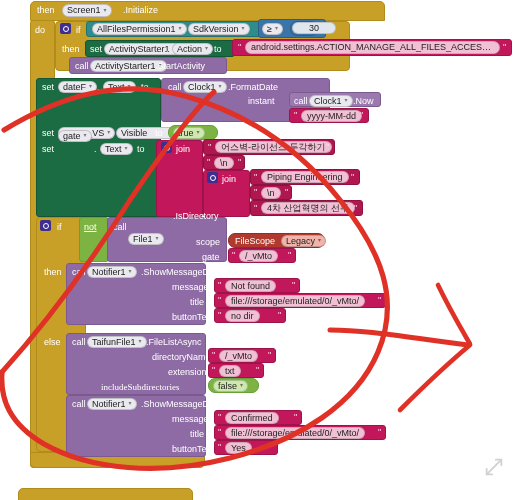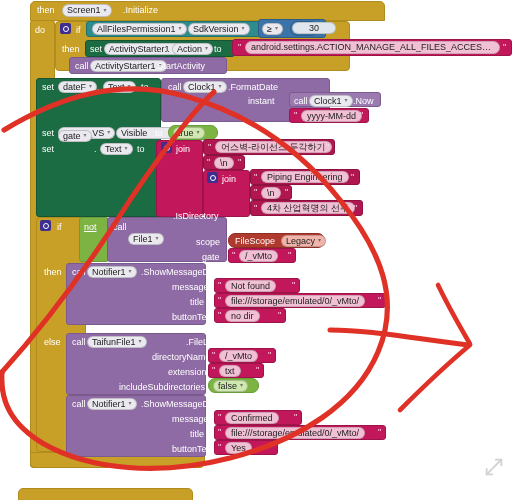--- a/index.html
+++ b/index.html
@@ -314,39 +314,39 @@
     <span>no dir</span>
   </div>
   <span class="q" style="left:278px;top:311px;">"</span>
 
   <div class="blk pur" style="left:66px;top:333px;width:140px;height:62px;"></div>
   <span class="lbl" style="left:72px;top:338px;">call</span>
   <div class="fld" style="left:87px;top:336px;">
     <span>TaifunFile1</span>
     <span class="car">▾</span>
   </div>
-  <span class="lbl" style="left:146px;top:338px;margin-left:40px;">.FileListAsync</span>
+  <span class="lbl" style="left:146px;top:338px;">.FileListAsync</span>
 
   <span class="lbl" style="left:152px;top:353px;">directoryName</span>
   <div class="blk mag" style="left:208px;top:348px;width:68px;height:15px;"></div>
   <span class="q" style="left:212px;top:351px;">"</span>
   <div class="txtslot" style="left:219px;top:350px;">
     <span>/_vMto</span>
   </div>
   <span class="q" style="left:268px;top:351px;">"</span>
 
   <span class="lbl" style="left:168px;top:368px;">extension</span>
   <div class="blk mag" style="left:208px;top:363px;width:56px;height:15px;"></div>
   <span class="q" style="left:212px;top:366px;">"</span>
   <div class="txtslot" style="left:219px;top:365px;">
     <span>txt</span>
   </div>
   <span class="q" style="left:256px;top:366px;">"</span>
 
-  <span class="lbl" style="left:119px;top:383px;">includeSubdirectories</span>
+  <span class="lbl" style="left:101px;top:383px;font-family:Liberation Serif, serif;">includeSubdirectories</span>
   <div class="blk lgr" style="left:208px;top:378px;width:51px;height:15px;border-radius:7px;"></div>
   <div class="fld greenish" style="left:213px;top:380px;">
     <span>false</span>
     <span class="car">▾</span>
   </div>
 
   <div class="blk pur" style="left:66px;top:395px;width:140px;height:62px;"></div>
   <span class="lbl" style="left:72px;top:400px;">call</span>
   <div class="fld" style="left:87px;top:398px;">
     <span>Notifier1</span>

